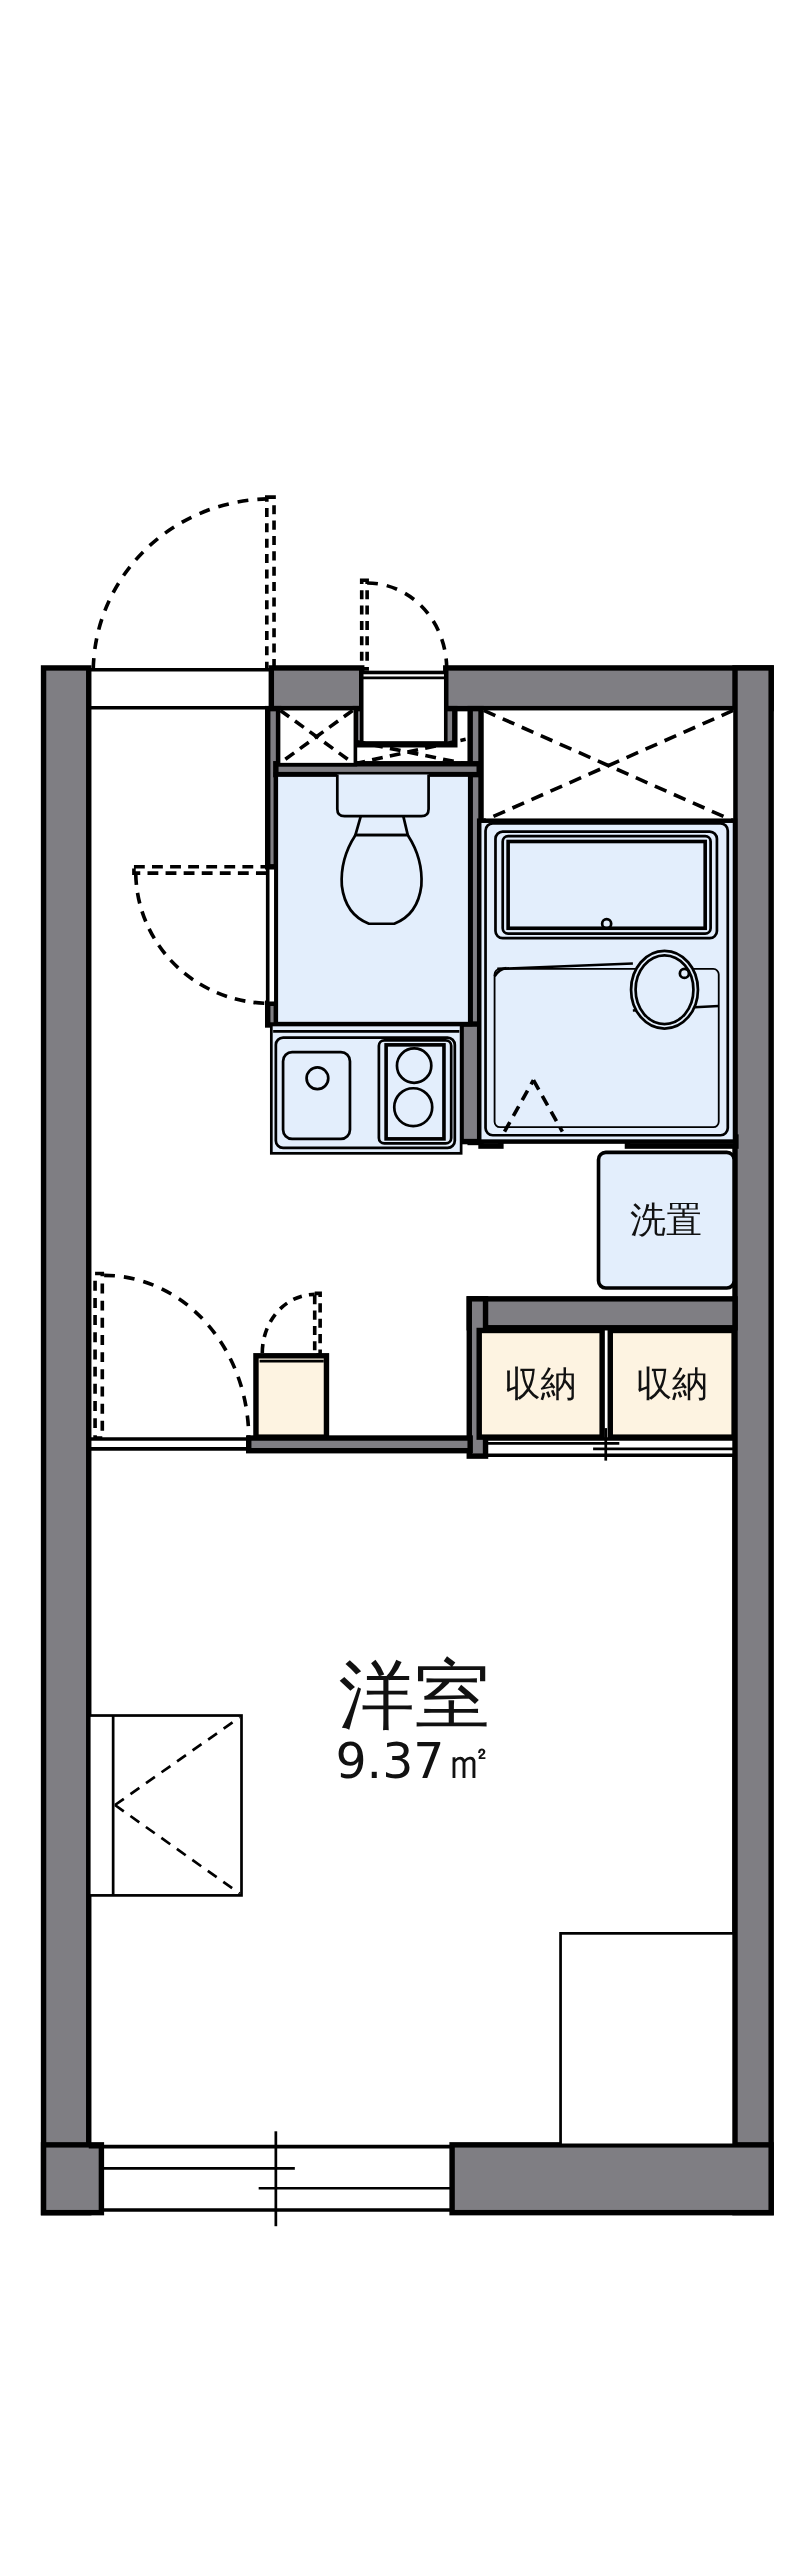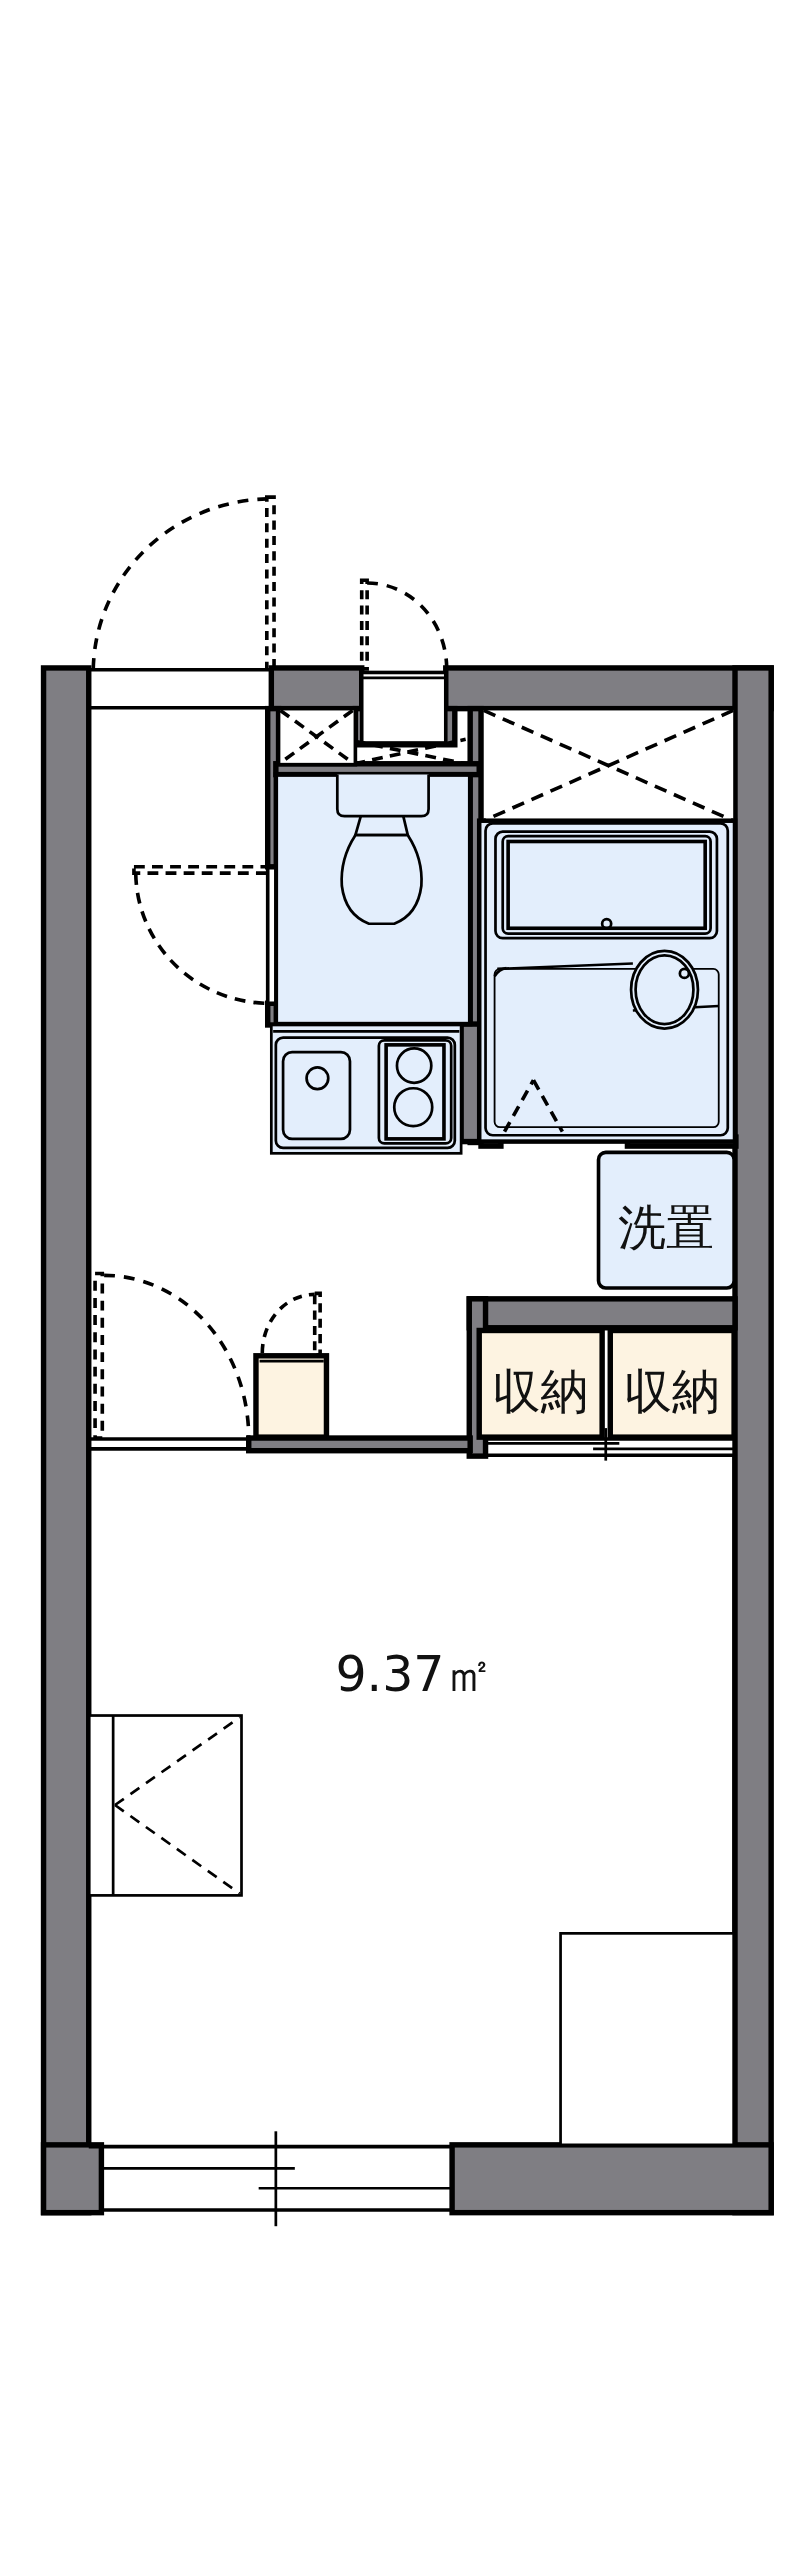--- a/index.html
+++ b/index.html
@@ -5,21 +5,21 @@
   html, body { margin: 0; padding: 0; background: #ffffff; }
   body { width: 812px; height: 2576px; position: relative; overflow: hidden; font-family: "DejaVu Sans", sans-serif; }
   svg { position: absolute; left: 0; top: 0; }
   .wall { fill: #7f7e83; stroke: #000; stroke-width: 6; }
   .ln { fill: none; stroke: #000; stroke-width: 4; }
   .thin { fill: none; stroke: #000; stroke-width: 3; }
   .dash { fill: none; stroke: #000; stroke-width: 4; stroke-dasharray: 14 9; }
   .blue { fill: #e3eefc; stroke: #000; stroke-width: 5; }
   .cream { fill: #fdf3e1; stroke: #000; stroke-width: 6; }
   .lbl { position: absolute; color: #111; font-family: "DejaVu Sans", sans-serif; text-align: center; white-space: nowrap; }
-  .small-lbl { font-size: 48px; }
+  .small-lbl { font-size: 36px; }
 </style>
 </head>
 <body>
 
 <svg width="812" height="2576" viewBox="0 0 898 2850">
 
   <g>
 
     <rect class="wall" x="48" y="739" width="50" height="1709"></rect>
 
@@ -174,15 +174,16 @@
     <line class="ln" x1="112" y1="2445" x2="500" y2="2445"></line>
     <line class="thin" x1="305" y1="2358" x2="305" y2="2463"></line>
   </g>
 </svg>
 
 <div class="lbl small-lbl" style="left:607px; top:1196px; width:118px;">洗置</div>
 <div class="lbl small-lbl" style="left:479px; top:1360px; width:123px;">収納</div>
 <div class="lbl small-lbl" style="left:610px; top:1360px; width:124px;">収納</div>
 
 <div class="lbl" style="left:306px; top:1651px; width:217px;">
+  <div style="font-size:76px; line-height:87px;">洋室</div>
   <div style="font-size:49px; line-height:56px; margin-top:-3.6px;">9.37㎡</div>
 </div>
 
 
 </body></html>

